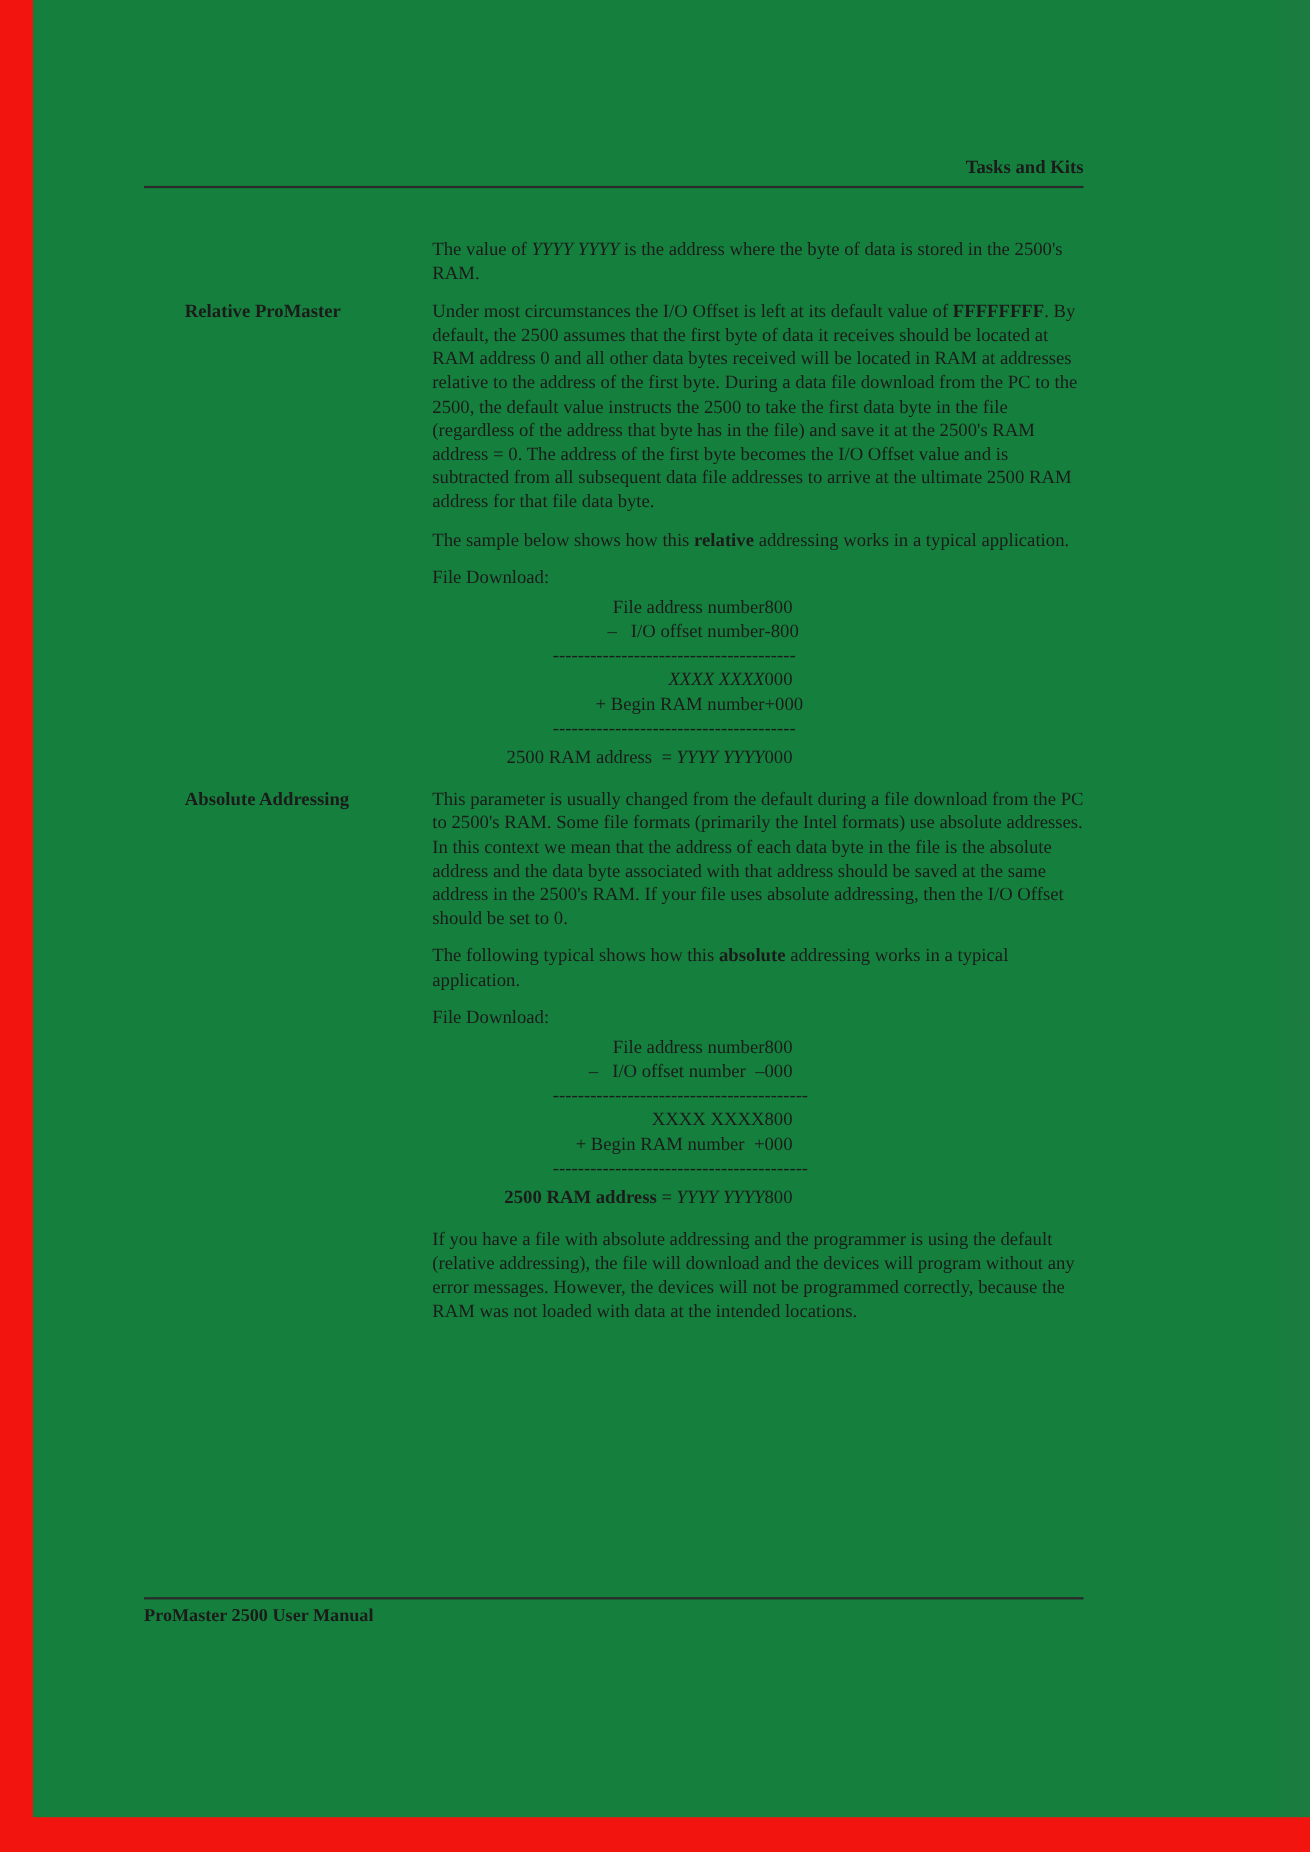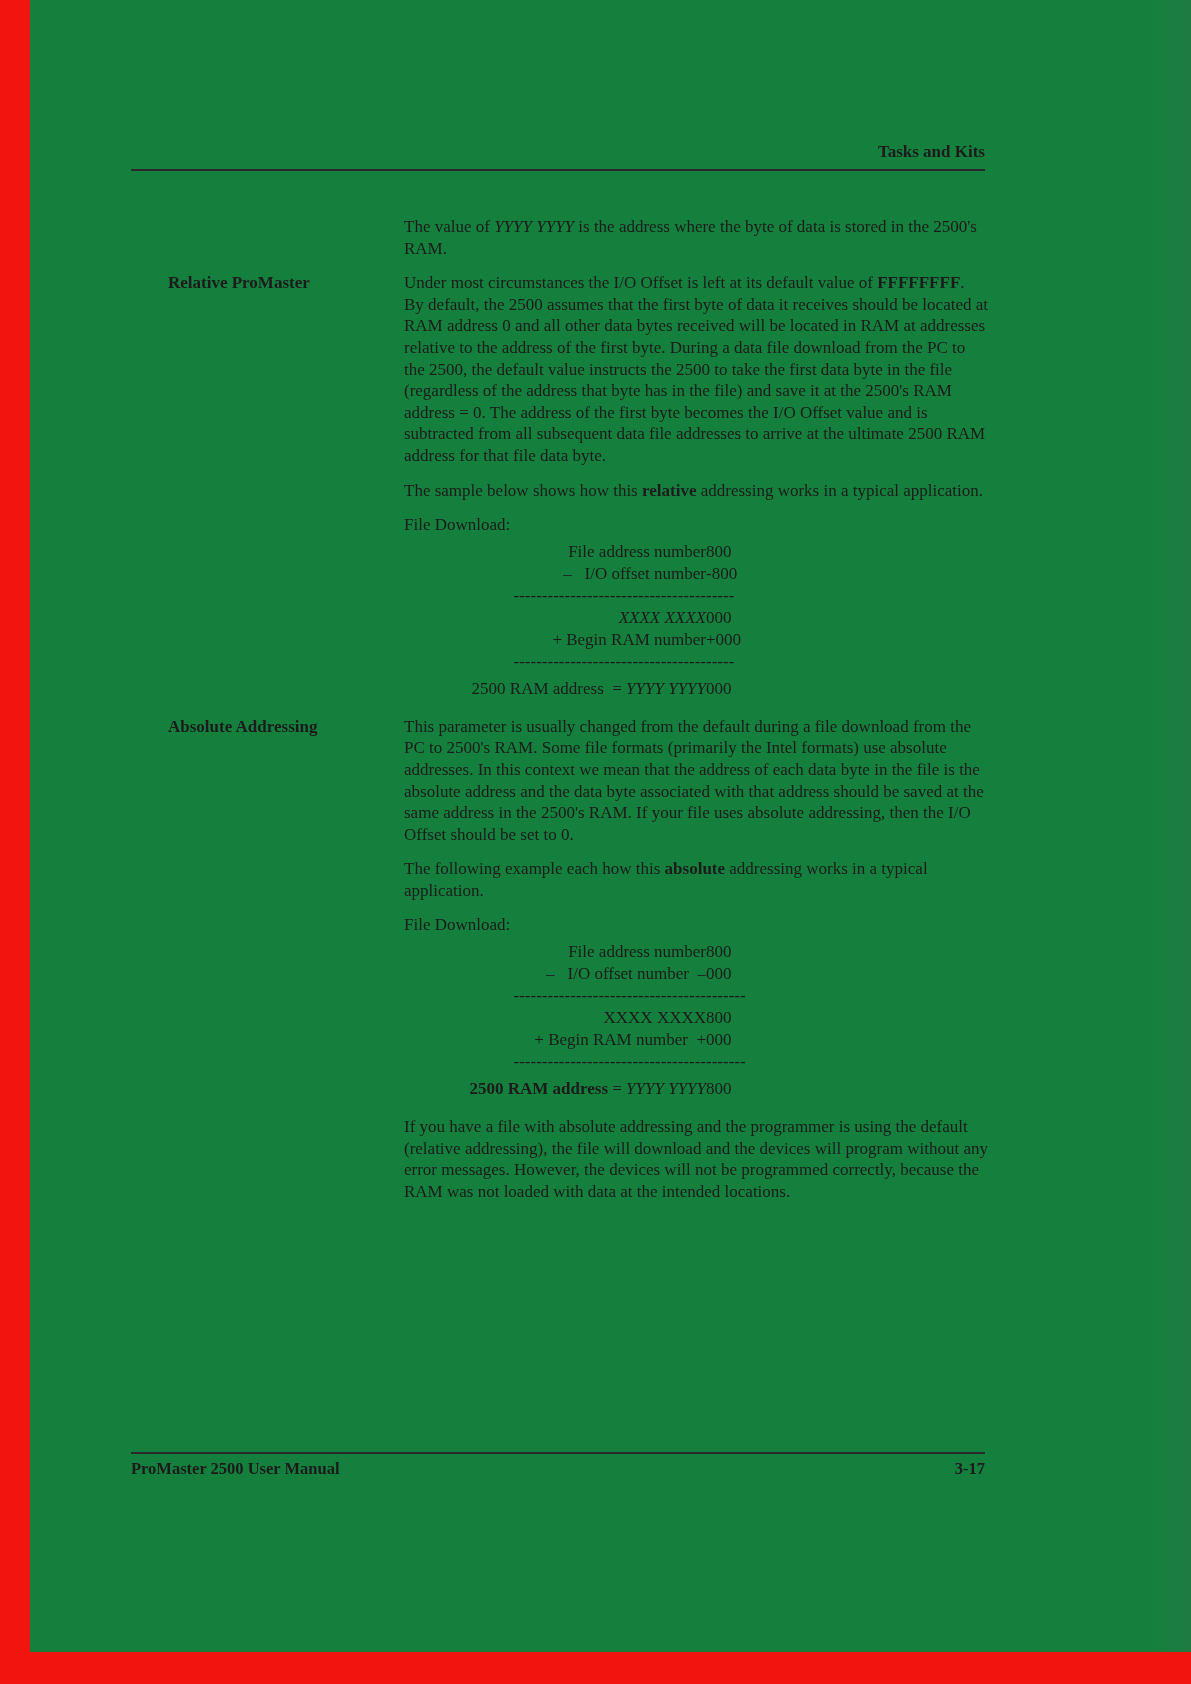--- a/index.html
+++ b/index.html
@@ -29,21 +29,21 @@
     border-top: 2px solid #2a2a2a;
   }
   .header-text {
     position: absolute; left: 131px; top: 142px; width: 854px;
     text-align: right; font-weight: bold; font-size: 17px;
   }
   .content {
     position: absolute; left: 168px; top: 216px; width: 820px;
     font-size: 17px; line-height: 21.6px;
   }
-  .row { display: grid; grid-template-columns: 225px 1fr; gap: 11px; }
+  .row { display: grid; grid-template-columns: 225px 1fr; }
   .hcell { font-weight: bold; font-size: 17px; padding-right: 10px; }
   .bcell { }
   .para { margin: 0 0 13px 0; }
   .file-dl { margin: 0 0 5px 0; }
   .calc {
     display: grid; grid-template-columns: 302px 64px;
     line-height: 22px; margin-bottom: 16px;
   }
   .calc .l { text-align: right; white-space: pre; }
   .calc .v { white-space: pre; }
@@ -111,21 +111,21 @@
           <div class="l gap"><span>2500 RAM address  = </span><em>YYYY YYYY</em></div>
           <div class="v gap">000</div>
         </div>
       </div>
     </div>
 
     <div class="row">
       <div class="hcell">Absolute Addressing</div>
       <div class="bcell">
         <p class="para">This parameter is usually changed from the default during a file download from the PC to 2500's RAM. Some file formats (primarily the Intel formats) use absolute addresses. In this context we mean that the address of each data byte in the file is the absolute address and the data byte associated with that address should be saved at the same address in the 2500's RAM. If your file uses absolute addressing, then the I/O Offset should be set to 0.</p>
-        <p class="para"><span>The following example each how this </span><strong>absolute</strong><span> addressing works in a typical application.</span></p>
+        <p class="para"><span>The following typical shows how this </span><strong>absolute</strong><span> addressing works in a typical application.</span></p>
         <p class="file-dl">File Download:</p>
 
         <div class="calc">
           <div class="l">File address number</div>
           <div class="v">800</div>
 
           <div class="l">–   I/O offset number  –</div>
           <div class="v">000</div>
 
           <div class="l">----------------------------------</div>
@@ -145,18 +145,17 @@
         </div>
 
         <p class="para">If you have a file with absolute addressing and the programmer is using the default (relative addressing), the file will download and the devices will program without any error messages. However, the devices will not be programmed correctly, because the RAM was not loaded with data at the intended locations.</p>
       </div>
     </div>
 
   </div>
 
   <div class="footer-rule"></div>
   <div class="footer-left">ProMaster 2500 User Manual</div>
-  <div class="footer-right">3-17</div>
 
   <div class="red-left"></div>
   <div class="red-bottom"></div>
 
 </div>
 
 </body></html>

